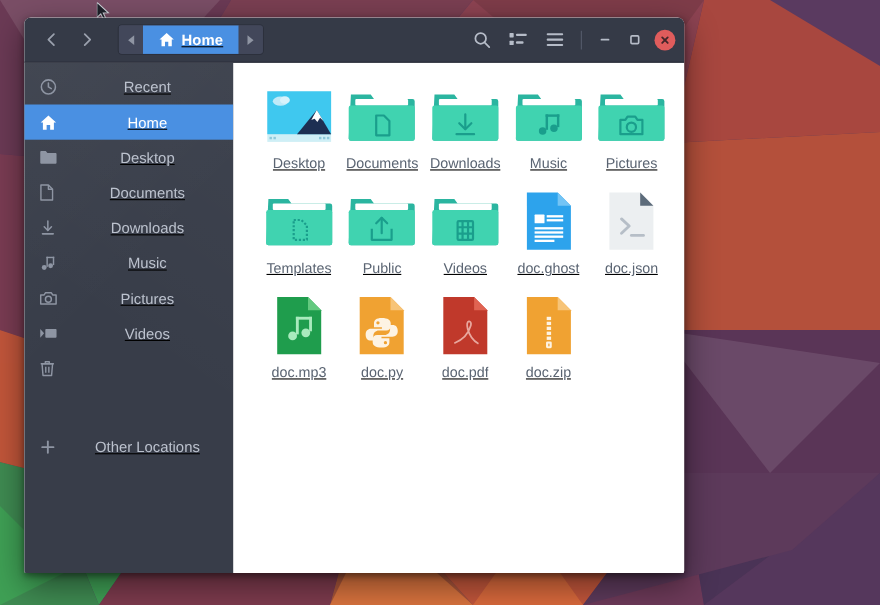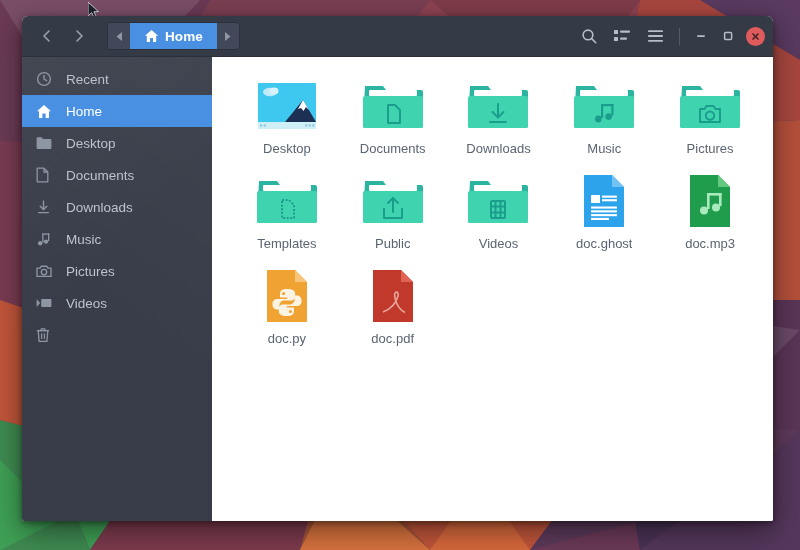--- a/index.html
+++ b/index.html
@@ -13,26 +13,27 @@
   }
 
   
   #wallpaper { position: absolute; inset: 0; }
   #wallpaper svg { display: block; width: 800px; height: 550px; }
 
   
   #window {
     position: absolute;
     left: 22px; top: 16px;
-    width: 751px; height: 505px;
+    width: 600px; height: 505px;
     border-radius: 6px 6px 2px 2px;
     box-shadow: 0 10px 30px rgba(0,0,0,0.45), 0 2px 6px rgba(0,0,0,0.4);
     overflow: hidden;
     display: flex; flex-direction: column;
     background: #ffffff;
+    text-decoration: underline;
   }
 
   
   #headerbar {
     height: 41px; min-height: 41px;
     background: #353a47;
     border-bottom: 1px solid #2b2f3a;
     display: flex; align-items: center;
     padding: 0 8px 0 10px;
     position: relative;
@@ -99,20 +100,21 @@
   #body { flex: 1; display: flex; min-height: 0; }
 
   
   #sidebar {
     width: 190px; min-width: 190px;
     background: #383d४9;
     background: #383d49;
     position: relative;
     padding-top: 6px;
     overflow: hidden;
+    text-align: center;
   }
   #sidebar::after{
     content:""; position:absolute; inset:0;
     background: linear-gradient(135deg, rgba(255,255,255,.035) 0%, rgba(255,255,255,0) 45%),
                 linear-gradient(215deg, rgba(255,255,255,.03) 0%, rgba(255,255,255,0) 55%);
     pointer-events:none;
   }
   .side-item {
     display: flex; align-items: center;
     height: 32px;
@@ -379,20 +381,29 @@
               <line x1="1" y1="3.6" x2="13" y2="3.6"></line>
               <path d="M5.2 3.6 V1.8 H8.8 V3.6"></path>
               <line x1="5.6" y1="6.4" x2="5.6" y2="11.8"></line>
               <line x1="8.4" y1="6.4" x2="8.4" y2="11.8"></line>
             </svg>
           </span>
         </div>
         <div class="side-gap"></div>
         <div class="side-gap"></div>
         <div class="side-gap"></div>
+        <div class="side-item">
+          <span class="s-ico">
+            <svg width="15" height="15" viewBox="0 0 15 15" fill="none" stroke="currentColor" stroke-width="1.4" stroke-linecap="round" stroke-linejoin="round">
+              <line x1="7.5" y1="2.4" x2="7.5" y2="12.6" stroke-width="1.7"></line>
+              <line x1="2.4" y1="7.5" x2="12.6" y2="7.5" stroke-width="1.7"></line>
+            </svg>
+          </span>
+          <span class="s-label">Other Locations</span>
+        </div>
       </div>
 
     <div id="fileview">
       <div id="grid">
           <div class="file">
             <svg class="ic" viewBox="0 0 64 64">
               <rect x="3" y="9" width="58" height="46" fill="#cfeff6"></rect>
               <rect x="3" y="9" width="58" height="39" fill="#3fc8ef"></rect>
               <ellipse cx="15" cy="18" rx="7" ry="4.2" fill="#bfeaf8"></ellipse>
               <ellipse cx="19" cy="17" rx="4.5" ry="3.4" fill="#d8f2fb"></ellipse>
@@ -507,20 +518,31 @@
                 <rect x="19" y="37.5" width="26" height="2.1"></rect>
                 <rect x="19" y="41.3" width="26" height="2.1"></rect>
                 <rect x="19" y="45.1" width="26" height="2.1"></rect>
                 <rect x="19" y="48.9" width="18" height="2.1"></rect>
               </g>
             </svg>
             <div class="nm">doc.ghost</div>
           </div>
           <div class="file">
             <svg class="ic" viewBox="0 0 64 64">
+              <path d="M12 6 h28 l12 12 v40 h-40 z" fill="#eceff1"></path>
+              <polygon points="40,6 52,18 40,18" fill="#5c6b7a"></polygon>
+              <g fill="none" stroke="#b6bec7" stroke-width="2.6" stroke-linecap="round" stroke-linejoin="round">
+                <polyline points="23,30 30,36.5 23,43"></polyline>
+                <line x1="32" y1="45" x2="43" y2="45"></line>
+              </g>
+            </svg>
+            <div class="nm">doc.json</div>
+          </div>
+          <div class="file">
+            <svg class="ic" viewBox="0 0 64 64">
               <path d="M12 6 h28 l12 12 v40 h-40 z" fill="#1f9d4d"></path>
               <polygon points="40,6 52,18 40,18" fill="#63c97f"></polygon>
               <g fill="#a9eabd">
                 <rect x="29" y="24" width="2.6" height="16"></rect>
                 <rect x="41" y="24" width="2.6" height="13.2"></rect>
                 <rect x="29" y="24" width="14.6" height="2.6"></rect>
                 <circle cx="26" cy="41.4" r="4"></circle>
                 <circle cx="38" cy="38.6" r="4"></circle>
               </g>
             </svg>
@@ -540,17 +562,33 @@
           <div class="file">
             <svg class="ic" viewBox="0 0 64 64">
               <path d="M12 6 h28 l12 12 v40 h-40 z" fill="#c0392b"></path>
               <polygon points="40,6 52,18 40,18" fill="#e06352"></polygon>
               <g fill="none" stroke="#e8a79e" stroke-width="1.6">
                 <path d="M22 48 c8 -3 13 -9 15 -16 c0.7 -2.4 -0.4 -4.2 -1.8 -3.9 c-1.8 0.4 -1.9 3.6 -1 7 c1.6 6 5.4 11 9.8 13.4"></path>
               </g>
             </svg>
             <div class="nm">doc.pdf</div>
           </div>
+          <div class="file">
+            <svg class="ic" viewBox="0 0 64 64">
+              <path d="M12 6 h28 l12 12 v40 h-40 z" fill="#f0a232"></path>
+              <polygon points="40,6 52,18 40,18" fill="#f7c478"></polygon>
+              <g fill="#fdf3e3">
+                <rect x="30" y="24" width="4" height="3"></rect>
+                <rect x="30" y="28.5" width="4" height="3"></rect>
+                <rect x="30" y="33" width="4" height="3"></rect>
+                <rect x="30" y="37.5" width="4" height="3"></rect>
+                <rect x="30" y="42" width="4" height="3"></rect>
+                <rect x="29.4" y="46.5" width="5.2" height="6" rx="1.2"></rect>
+              </g>
+              <rect x="31.4" y="48.4" width="1.2" height="2.4" fill="#f0a232"></rect>
+            </svg>
+            <div class="nm">doc.zip</div>
+          </div>
         </div>
     </div>
 
   </div>
 </div>
 
 </body></html>

